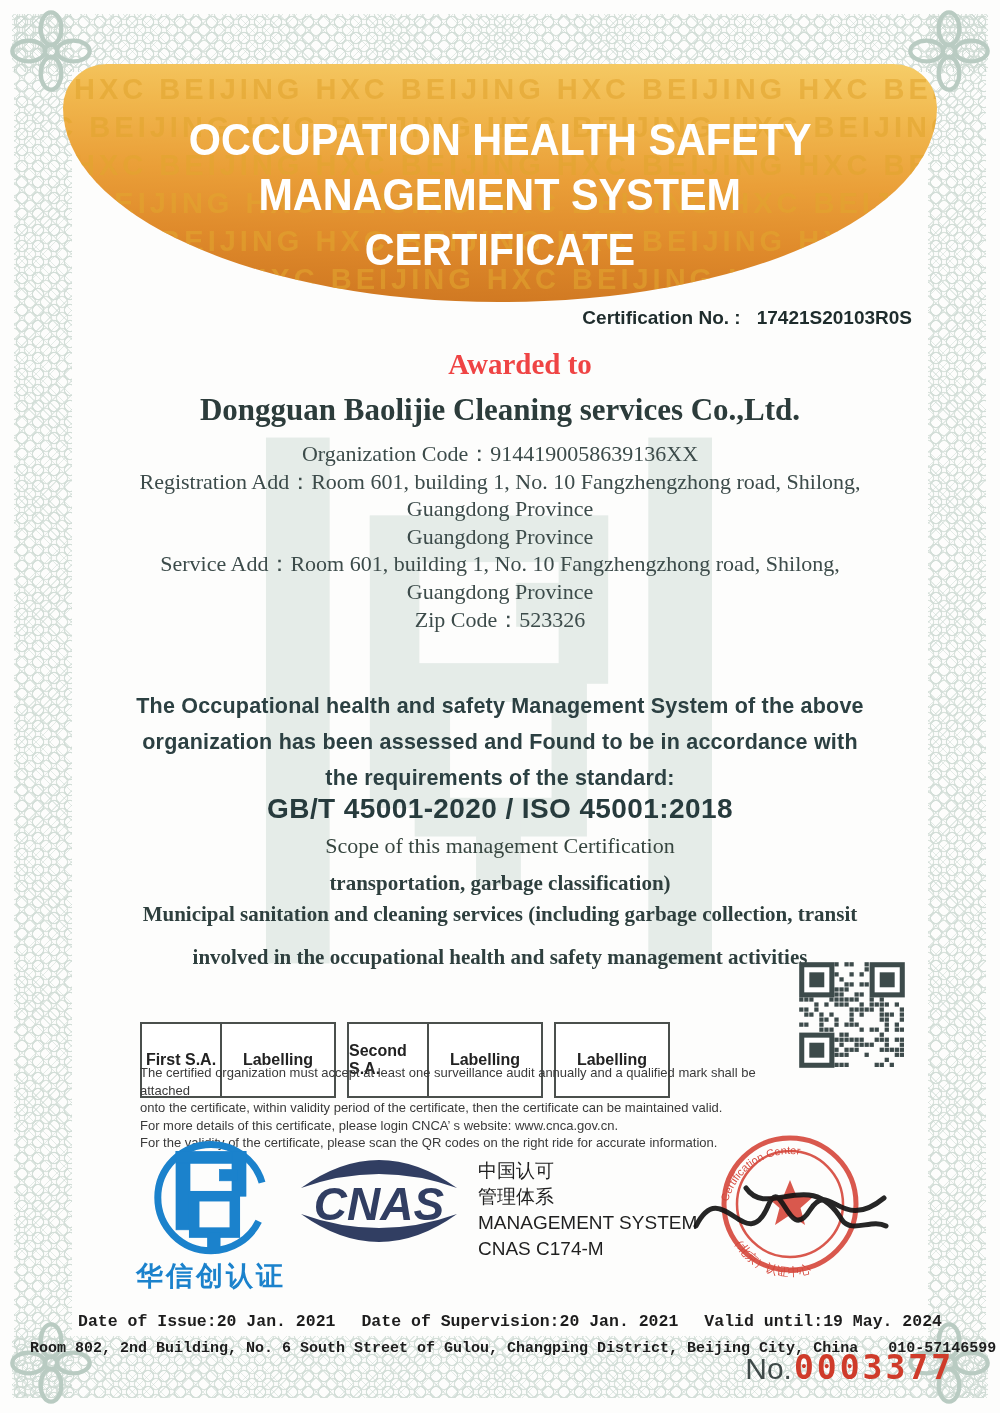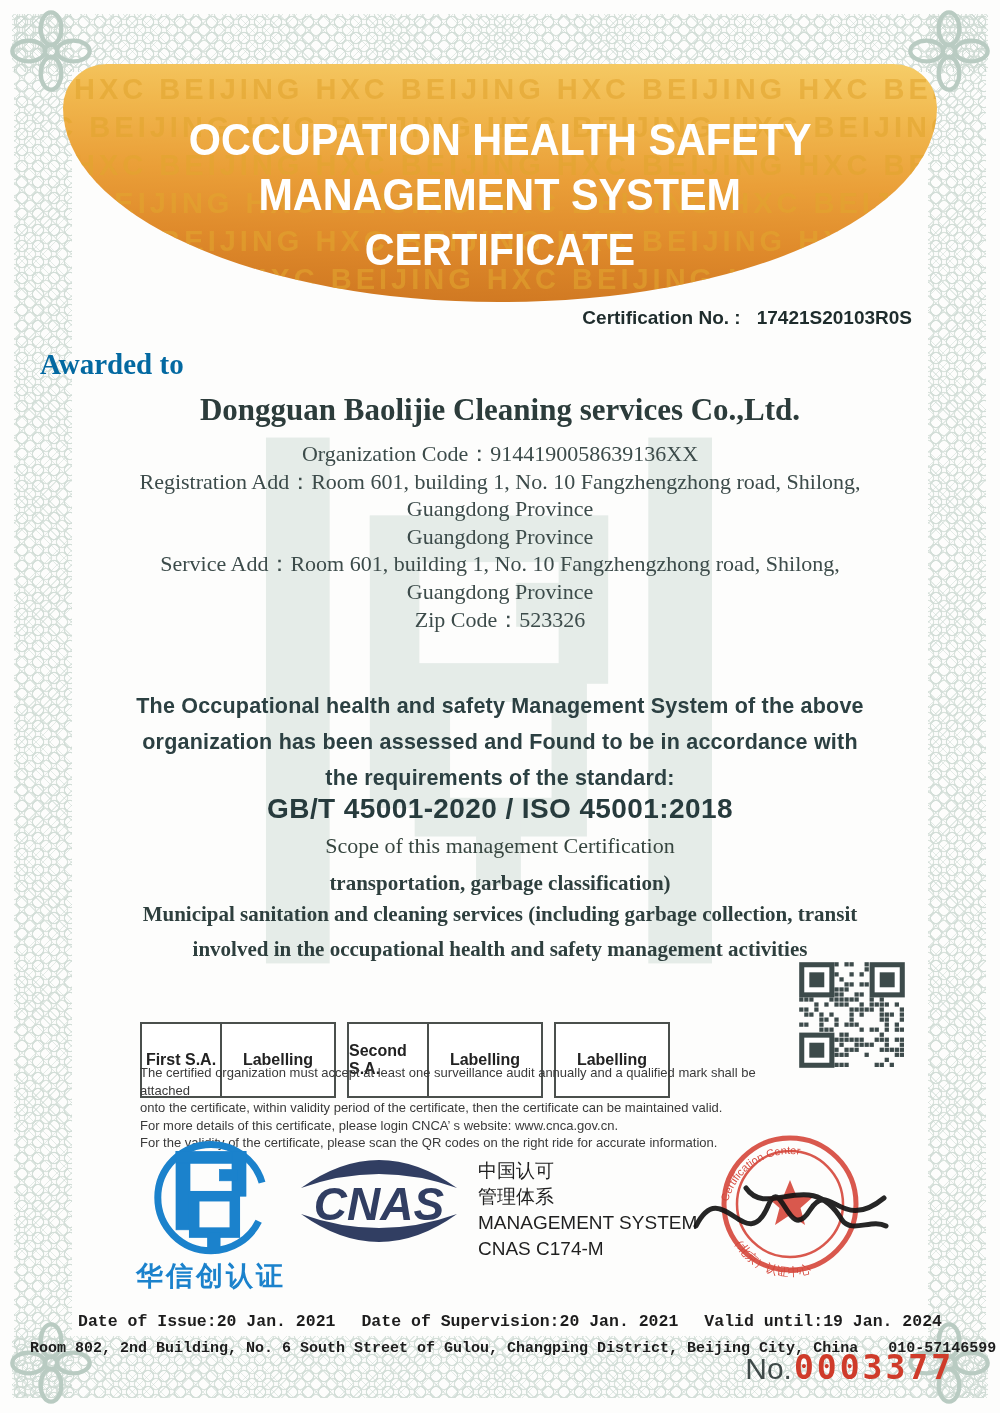--- a/index.html
+++ b/index.html
@@ -34,35 +34,35 @@
   .wm-row{white-space:nowrap;font:bold 29px/38px "Liberation Sans",sans-serif;
           color:#e2a52f;opacity:.6;letter-spacing:4px;}
   .bowl-title{position:absolute;inset:0;z-index:2;display:flex;flex-direction:column;
               align-items:center;padding-top:48px;}
   .title-line{font:bold 44px/55px "Liberation Sans",sans-serif;color:#ffffff;
               transform:scaleX(.94);white-space:nowrap;}
 
   
   .cert-no{position:absolute;top:307px;right:88px;z-index:4;display:flex;gap:16px;align-items:baseline;
            font:bold 19px "Liberation Sans",sans-serif;color:#1e2c2c;}
-  .awarded{position:absolute;left:0;right:0;top:348px;z-index:4;text-align:left;
-           font:bold 29px "Liberation Serif",serif;color:#0369a1;padding-left:40px;}
+  .awarded{position:absolute;left:0;right:0;top:348px;z-index:4;text-align:center;
+           font:bold 29px "Liberation Serif",serif;color:#ef4444;padding-left:40px;}
   .company{position:absolute;left:0;right:0;top:392px;z-index:4;text-align:center;
            font:bold 31px "Liberation Serif",serif;color:#2c3c3b;}
   .details{position:absolute;left:60px;right:60px;top:440px;z-index:4;text-align:center;
            font:22px/27.6px "Liberation Serif",serif;color:#3c4b4a;}
   .statement{position:absolute;left:40px;right:40px;top:688px;z-index:4;text-align:center;
              font:bold 21.5px/36px "Liberation Sans",sans-serif;color:#2c4042;letter-spacing:.2px;}
   .standard{position:absolute;left:0;right:0;top:793px;z-index:4;text-align:center;
             font:bold 28px "Liberation Sans",sans-serif;color:#273b3d;letter-spacing:.4px;}
   .scope-head{position:absolute;left:0;right:0;top:833px;z-index:4;text-align:center;
               font:22px "Liberation Serif",serif;color:#36453f;}
   .scope{position:absolute;left:50px;right:50px;top:868px;z-index:4;text-align:center;
          font:bold 21px/31px "Liberation Serif",serif;color:#2e3f3e;}
-  .scope .l3{margin-top:4px;}
+  .scope .l3{margin-top:12px;}
 
   
   .sa-table{position:absolute;left:140px;top:1022px;z-index:4;display:flex;gap:11px;}
   .sa-box{display:flex;border:2px solid #4a4f4c;height:72px;background:rgba(255,255,255,.85);}
   .sa-cell{display:flex;align-items:center;justify-content:center;
            font:bold 16px "Liberation Sans",sans-serif;color:#222;}
   .sa-cell.sa{width:78px;border-right:2px solid #4a4f4c;}
   .sa-cell.lab{width:112px;}
 
   .qr{position:absolute;left:797px;top:960px;width:110px;height:110px;z-index:4;}
@@ -414,21 +414,21 @@
     <path fill="#d5463a" opacity=".9" d="M102,58 L108.5,74 L125,75 L112.5,86 L117,103 L102,93 L87,103 L91.5,86 L79,75 L95.5,74 Z"></path>
     <g fill="none" stroke="#141414" stroke-width="5" stroke-linecap="round" opacity=".92">
       <path d="M8,104 C34,52 58,136 80,84 C94,50 100,124 122,88 C142,56 152,112 196,76"></path>
       <path d="M58,66 C80,98 122,44 154,98 C164,112 184,96 198,104"></path>
     </g>
   </svg>
 
   <div class="dates">
     <span>Date of Issue:20 Jan. 2021</span>
     <span>Date of Supervision:20 Jan. 2021</span>
-    <span>Valid until:19 Jan. 2024</span>
+    <span>Valid until:19 May. 2024</span>
   </div>
   <div class="addr">
     <span>Room 802, 2nd Building, No. 6 South Street of Gulou, Changping District, Beijing City, China</span>
     <span>010-57146599</span>
   </div>
 
   <div class="serial">
     <span class="serial-prefix">No.</span>
     <span class="serial-number">0003377</span>
   </div>

